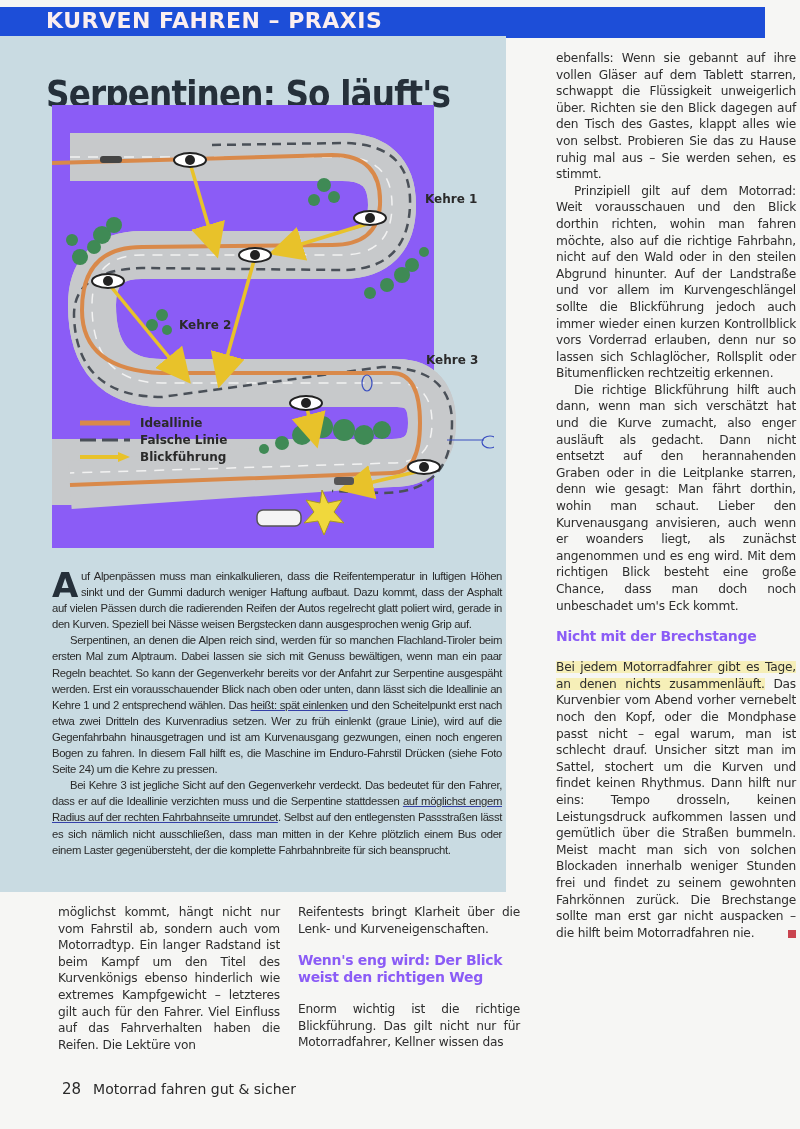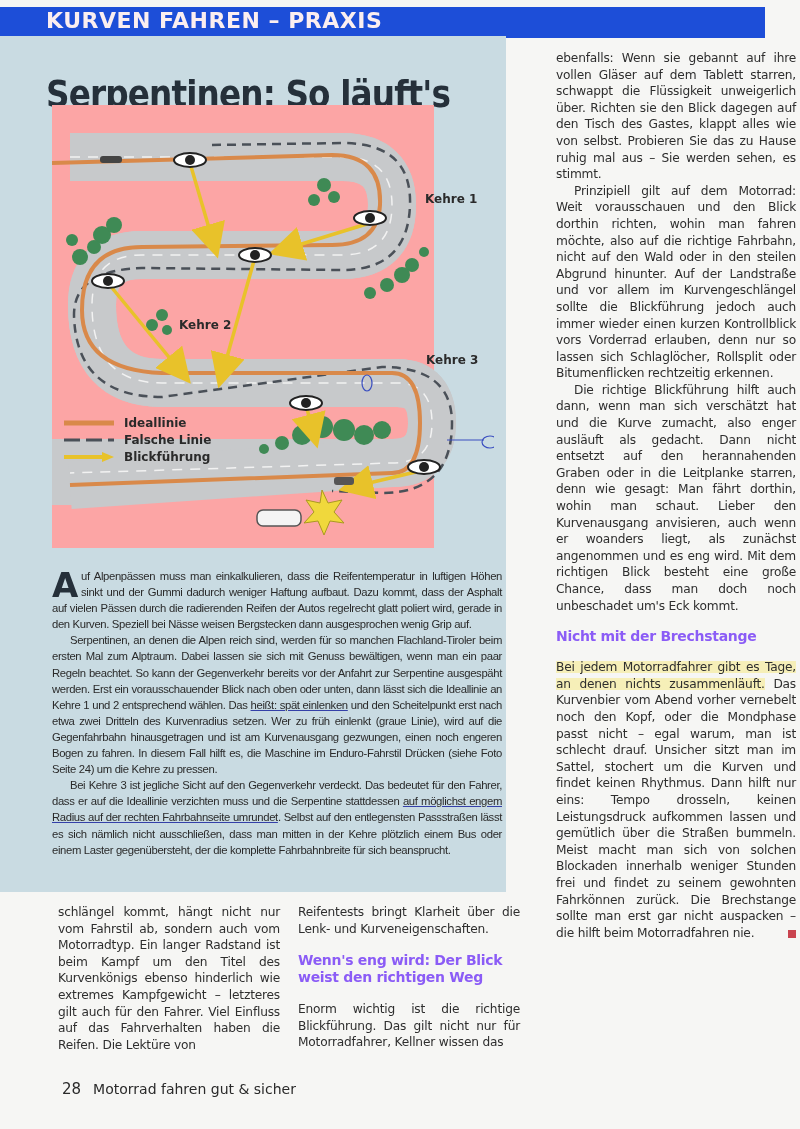--- a/index.html
+++ b/index.html
@@ -25,28 +25,28 @@
   }
   .headline {
     position: absolute; left: 46px; top: 47px;
     font-family: "DejaVu Sans", sans-serif; font-weight: bold;
     font-size: 38px; color: #25303a; letter-spacing: -1px;
     transform: scaleX(0.86); transform-origin: left top;
     white-space: nowrap;
   }
   .diagram {
     position: absolute; left: 52px; top: 105px; width: 382px; height: 443px;
-    background: #fca5a5;
+    background: #8b5cf6;
   }
   .diagram svg { position: absolute; left: 0; top: 0; }
   .kehre-label {
     position: absolute; font-weight: bold; font-size: 12px; color: #2a2a2a;
     white-space: nowrap;
   }
-  .legend { position: absolute; left: 12px; top: 309px; }
+  .legend { position: absolute; left: 28px; top: 309px; }
   .legend-row { display: flex; align-items: center; height: 17px; }
   .legend-swatch { width: 52px; height: 10px; position: relative; margin-right: 8px; }
   .legend-label { font-weight: bold; font-size: 12px; color: #2a2a2a; white-space: nowrap; }
 
   .intro {
     position: absolute; left: 52px; top: 568px; width: 450px;
     font-family: "Liberation Sans", sans-serif; font-size: 11.3px; line-height: 16.1px;
     color: #2a2a2a; letter-spacing: -0.35px;
   }
   .intro p { margin: 0; text-align: justify; }
@@ -217,21 +217,21 @@
   </div>
 </div>
 
 <div class="intro">
   <p><span class="dropcap">A</span><span>uf Alpenpässen muss man einkalkulieren, dass die Reifentemperatur in luftigen Höhen sinkt und der Gummi dadurch weniger Haftung aufbaut. Dazu kommt, dass der Asphalt auf vielen Pässen durch die radierenden Reifen der Autos regelrecht glatt poliert wird, gerade in den Kurven. Speziell bei Nässe weisen Bergstecken dann ausgesprochen wenig Grip auf.</span></p>
   <p><span>Serpentinen, an denen die Alpen reich sind, werden für so manchen Flachland-Tiroler beim ersten Mal zum Alptraum. Dabei lassen sie sich mit Genuss bewältigen, wenn man ein paar Regeln beachtet. So kann der Gegenverkehr bereits vor der Anfahrt zur Serpentine ausgespäht werden. Erst ein vorausschauender Blick nach oben oder unten, dann lässt sich die Ideallinie an Kehre 1 und 2 entsprechend wählen. Das </span><span class="underline">heißt: spät einlenken</span><span> und den Scheitelpunkt erst nach etwa zwei Dritteln des Kurvenradius setzen. Wer zu früh einlenkt (graue Linie), wird auf die Gegenfahrbahn hinausgetragen und ist am Kurvenausgang gezwungen, einen noch engeren Bogen zu fahren. In diesem Fall hilft es, die Maschine im Enduro-Fahrstil Drücken (siehe Foto Seite 24) um die Kehre zu pressen.</span></p>
   <p><span>Bei Kehre 3 ist jegliche Sicht auf den Gegenverkehr verdeckt. Das bedeutet für den Fahrer, dass er auf die Ideallinie verzichten muss und die Serpentine stattdessen </span><span class="underline">auf möglichst engem Radius auf der rechten Fahrbahnseite umrundet</span><span>. Selbst auf den entlegensten Passstraßen lässt es sich nämlich nicht ausschließen, dass man mitten in der Kehre plötzlich einem Bus oder einem Laster gegenübersteht, der die komplette Fahrbahnbreite für sich beansprucht.</span></p>
 </div>
 
 <div class="col col-left">
-  <p>schlängel kommt, hängt nicht nur vom Fahrstil ab, sondern auch vom Motorradtyp. Ein langer Radstand ist beim Kampf um den Titel des Kurvenkönigs ebenso hinderlich wie extremes Kampfgewicht – letzteres gilt auch für den Fahrer. Viel Einfluss auf das Fahrverhalten haben die Reifen. Die Lektüre von</p>
+  <p>möglichst kommt, hängt nicht nur vom Fahrstil ab, sondern auch vom Motorradtyp. Ein langer Radstand ist beim Kampf um den Titel des Kurvenkönigs ebenso hinderlich wie extremes Kampfgewicht – letzteres gilt auch für den Fahrer. Viel Einfluss auf das Fahrverhalten haben die Reifen. Die Lektüre von</p>
 </div>
 
 <div class="col col-mid">
   <p>Reifentests bringt Klarheit über die Lenk- und Kurveneigenschaften.</p>
   <div class="subhead" style="margin-top:15px; margin-bottom:15px;">Wenn's eng wird: Der Blick weist den richtigen Weg</div>
   <p>Enorm wichtig ist die richtige Blickführung. Das gilt nicht nur für Motorradfahrer, Kellner wissen das</p>
 </div>
 
 <div class="col col-right">
   <p>ebenfalls: Wenn sie gebannt auf ihre vollen Gläser auf dem Tablett starren, schwappt die Flüssigkeit unweigerlich über. Richten sie den Blick dagegen auf den Tisch des Gastes, klappt alles wie von selbst. Probieren Sie das zu Hause ruhig mal aus – Sie werden sehen, es stimmt.</p>

